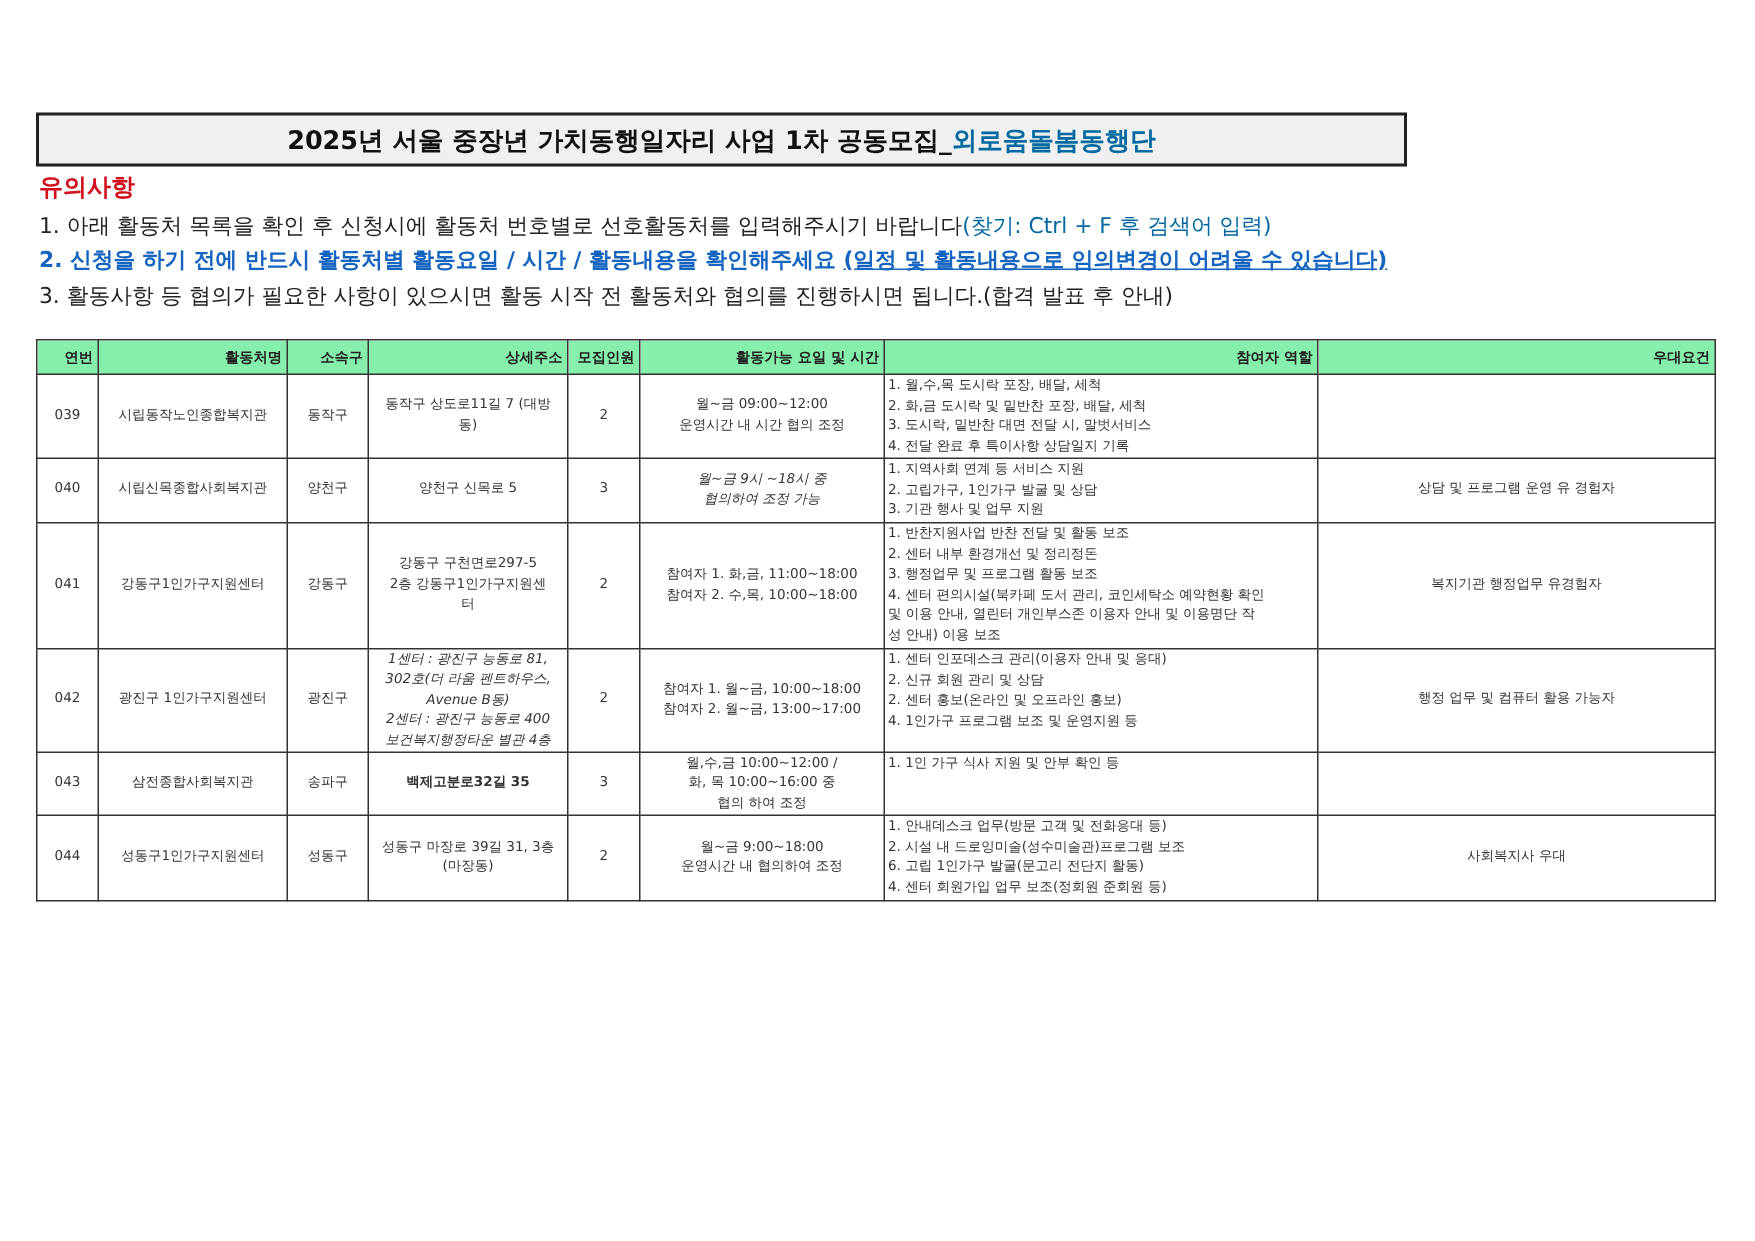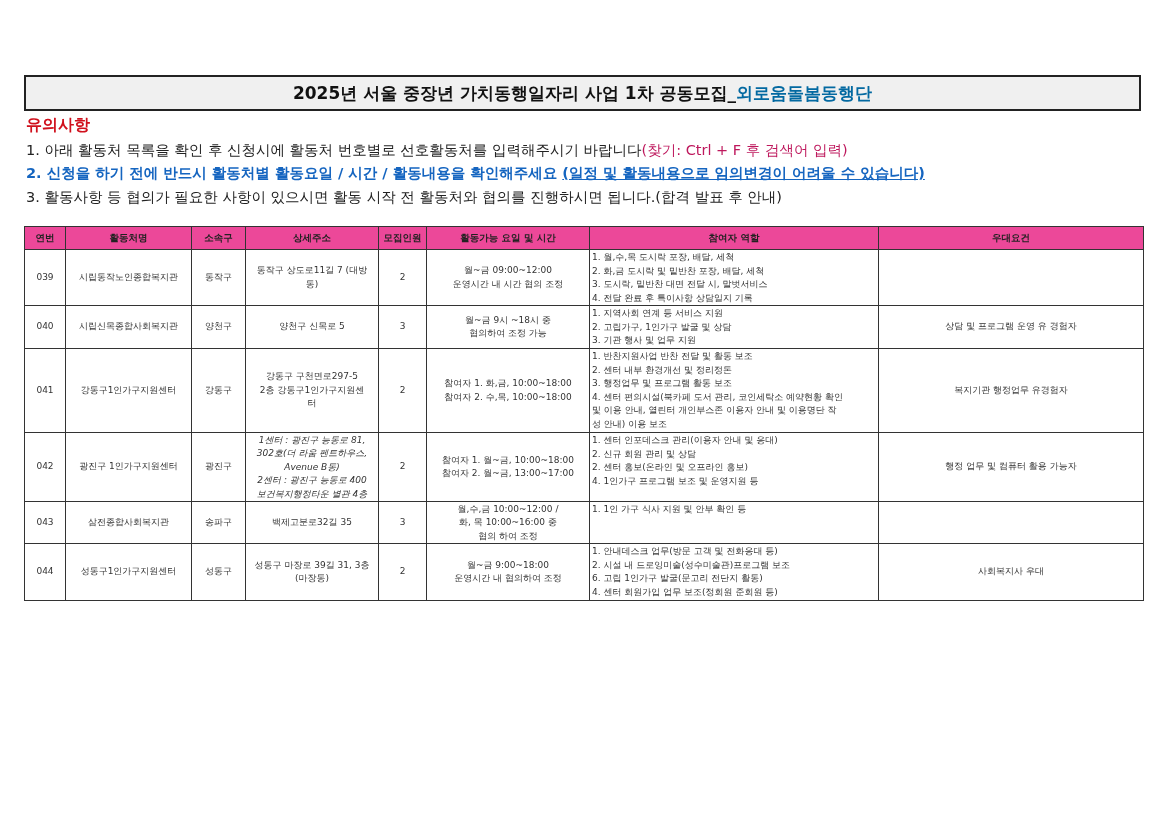--- a/index.html
+++ b/index.html
@@ -1,33 +1,33 @@
 <!DOCTYPE html>
 <html><head>
 <meta charset="utf-8">
 <style>
   html, body { margin:0; padding:0; background:#ffffff; }
   body { width:1170px; height:827px; position:relative; overflow:hidden;
          font-family:"DejaVu Sans", "Liberation Sans", sans-serif; color:#222; }
-  .title-box { position:absolute; left:24px; top:75px; width:1117px; height:36px;
+  .title-box { position:absolute; left:24px; top:75px; width:914px; height:36px;
                border:2px solid #222; background:#f0f0f0; box-sizing:border-box;
                display:flex; align-items:center; justify-content:center;
                font-size:17px; font-weight:bold; color:#111; }
   .title-box .accent { color:#0369a1; }
   .notice-heading { position:absolute; left:26px; top:115px; font-size:16px; font-weight:bold; color:#d0101c; }
   .notice { position:absolute; left:26px; font-size:14.5px; white-space:nowrap; }
   .n1 { top:141px; }
-  .n1 .hint { color:#be185d; }
+  .n1 .hint { color:#0369a1; }
   .n2 { top:164px; color:#1565c0; font-weight:bold; }
   .n2 .ul { text-decoration:underline; }
   .n3 { top:188px; }
   table.list { position:absolute; left:24px; top:226px; border-collapse:collapse;
                table-layout:fixed; width:1119px; font-size:9px; }
   table.list th, table.list td { border:1px solid #333; padding:0 3px; overflow:hidden; }
-  table.list th { background:#ec4899; height:22px; font-weight:bold; font-size:9.5px; text-align:center;margin-top:16px; }
+  table.list th { background:#86efac; height:22px; font-weight:bold; font-size:9.5px; text-align:right;margin-top:16px; }
   table.list td { text-align:center; vertical-align:middle; line-height:13.5px; color:#333; }
   table.list td.roles { text-align:left; vertical-align:top; padding:1px 2px; }
   .cellclip { overflow:hidden; }
   .roles .cellclip div { white-space:nowrap; }
 </style>
 </head>
 <body>
 
 <div class="title-box">
   <span>2025년 서울 중장년 가치동행일자리 사업 1차 공동모집_</span>
@@ -98,21 +98,21 @@
         <td>040</td>
         <td>시립신목종합사회복지관</td>
         <td>양천구</td>
         <td>
           <div class="cellclip" style="max-height: 40px;">
             <div>양천구 신목로 5</div>
           </div>
         </td>
         <td>3</td>
         <td>
-          <div class="cellclip" style="max-height: 40px;">
+          <div class="cellclip" style="max-height: 40px; font-style: italic;">
             <div>월~금 9시 ~18시 중</div>
             <div>협의하여 조정 가능</div>
           </div>
         </td>
         <td class="roles">
           <div class="cellclip" style="max-height: 40px;">
             <div>1. 지역사회 연계 등 서비스 지원</div>
             <div>2. 고립가구, 1인가구 발굴 및 상담</div>
             <div>3. 기관 행사 및 업무 지원</div>
           </div>
@@ -126,21 +126,21 @@
         <td>
           <div class="cellclip" style="max-height: 81px;">
             <div>강동구 구천면로297-5</div>
             <div>2층 강동구1인가구지원센</div>
             <div>터</div>
           </div>
         </td>
         <td>2</td>
         <td>
           <div class="cellclip" style="max-height: 81px;">
-            <div>참여자 1. 화,금, 10:00~18:00</div>
+            <div>참여자 1. 화,금, 11:00~18:00</div>
             <div>참여자 2. 수,목, 10:00~18:00</div>
           </div>
         </td>
         <td class="roles">
           <div class="cellclip" style="max-height: 81px;">
             <div>1. 반찬지원사업 반찬 전달 및 활동 보조</div>
             <div>2. 센터 내부 환경개선 및 정리정돈</div>
             <div>3.  행정업무 및 프로그램 활동 보조</div>
             <div>4. 센터 편의시설(북카페 도서 관리, 코인세탁소 예약현황 확인</div>
             <div>및 이용 안내, 열린터 개인부스존 이용자 안내 및 이용명단 작</div>
@@ -177,21 +177,21 @@
             <div>4. 1인가구 프로그램 보조 및 운영지원 등</div>
           </div>
         </td>
         <td>행정 업무 및 컴퓨터 활용 가능자</td>
       </tr>
       <tr style="height: 42px;">
         <td>043</td>
         <td>삼전종합사회복지관</td>
         <td>송파구</td>
         <td>
-          <div class="cellclip" style="max-height: 40px;">
+          <div class="cellclip" style="max-height: 40px; font-weight: bold;">
             <div>백제고분로32길 35</div>
           </div>
         </td>
         <td>3</td>
         <td>
           <div class="cellclip" style="max-height: 40px;">
             <div>월,수,금 10:00~12:00 /</div>
             <div>화, 목 10:00~16:00 중</div>
             <div>협의 하여 조정</div>
           </div>

